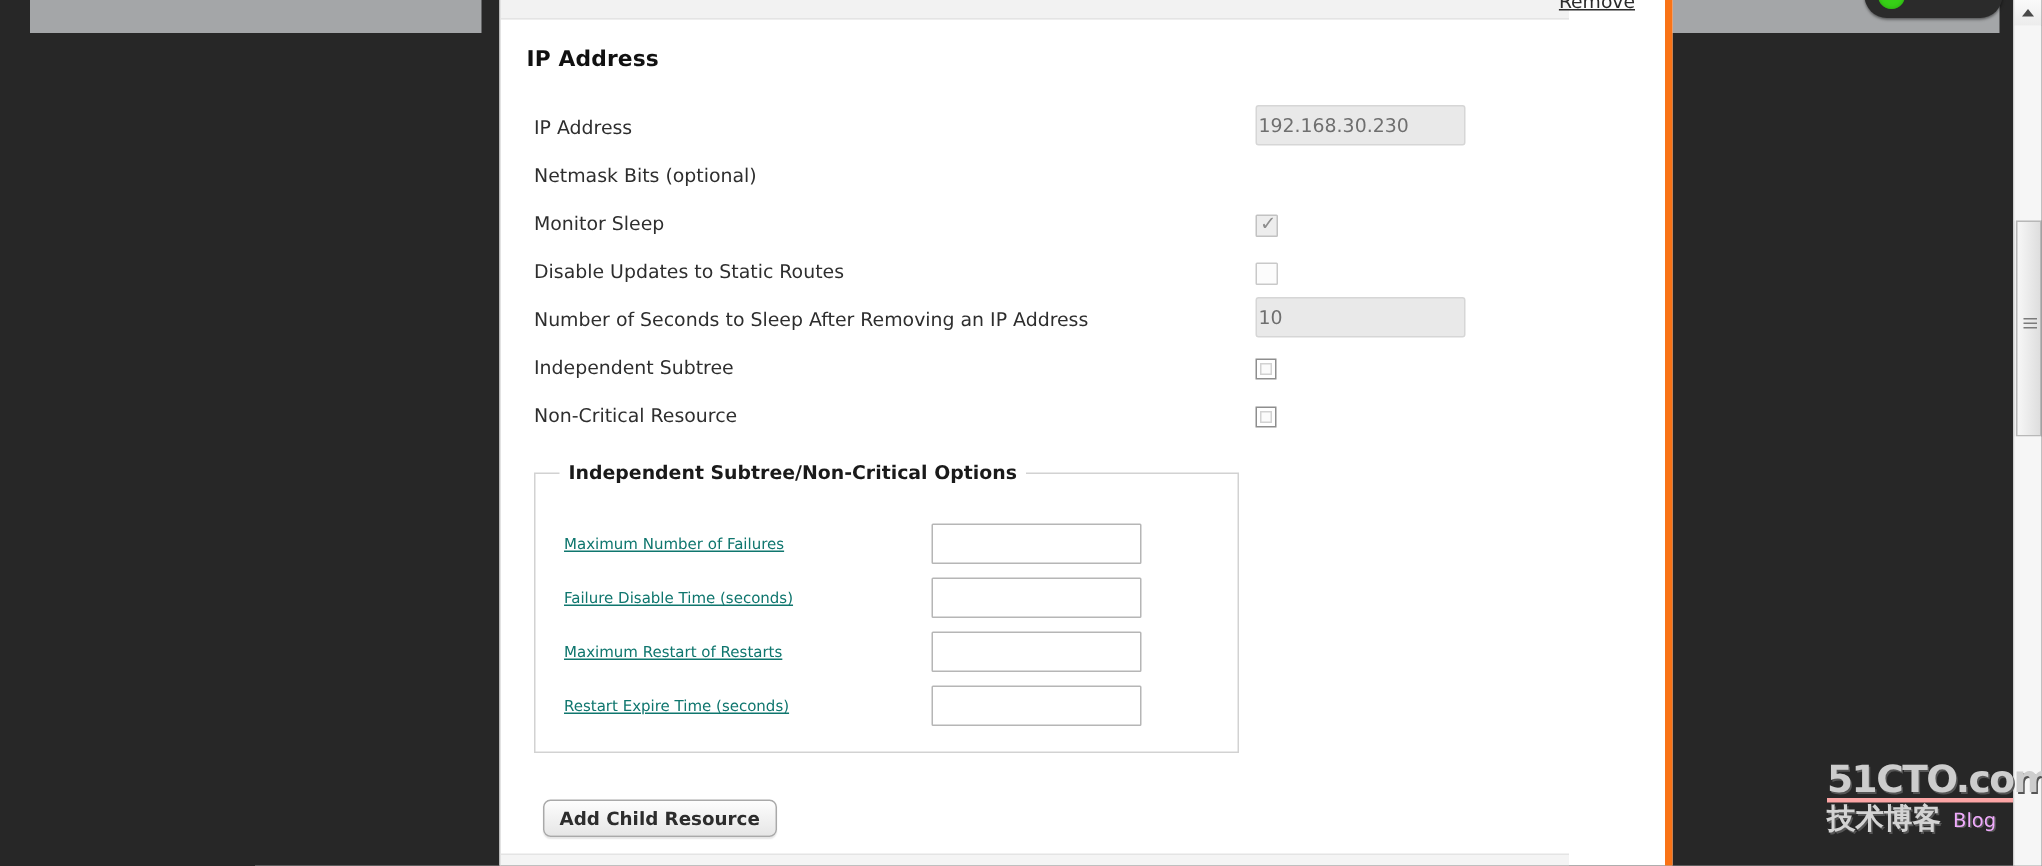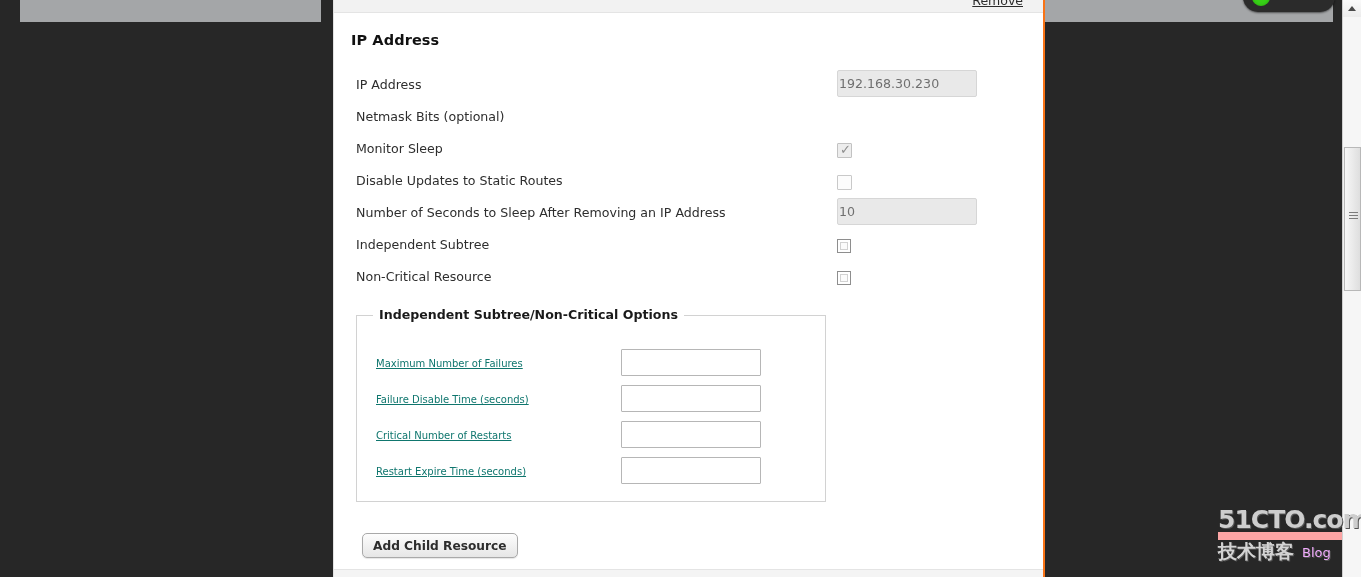--- a/index.html
+++ b/index.html
@@ -34,24 +34,24 @@
   .status-pill .dot {
     position: absolute; left: 9px; top: 6px;
     width: 18px; height: 18px; border-radius: 50%;
     background: #37d017;
     box-shadow: 0 0 3px #2aa210 inset;
   }
 
   
   #content-column {
     position: absolute; left: 333px; top: 0;
-    width: 712px; height: 577px;
+    width: 782px; height: 577px;
     background: #ffffff;
     border-left: 1px solid #e2e2e2;
-    border-right: 2px solid #f97316;
+    border-right: 5px solid #f97316;
     overflow: hidden;
   }
   .section-tail {
     position: absolute; left: 0; top: 0; width: 712px; height: 13px;
     background: #f2f2f2;
     border-bottom: 1px solid #e4e4e4;
   }
   .remove-link {
     position: absolute; right: 20px; top: -7px;
     font-size: 12.5px;
@@ -245,21 +245,21 @@
     font-family: "DejaVu Sans", "Liberation Sans", sans-serif;
     font-size: 25px;
     font-weight: bold;
     color: #cdcdcd;
     letter-spacing: -1px;
     line-height: 24px;
     text-shadow: 1px 1px 0 #555;
   }
   #watermark .wm-row2 {
     display: flex; align-items: flex-end; gap: 8px;
-    border-top: 8px solid #fca5a5;
+    border-top: 3px solid #fca5a5;
     padding-top: 1px;
   }
   #watermark .wm-cn {
     font-size: 19px; font-weight: bold; color: #d3d3d3;
     line-height: 20px; letter-spacing: 0px;
     text-shadow: 1px 1px 0 #555;
   }
   #watermark .wm-blog {
     font-size: 13px; font-weight: normal; color: #f0abfc;
     line-height: 16px;
@@ -351,21 +351,21 @@
         </div>
 
         <div class="fs-row">
           <span class="label">Failure Disable Time (seconds)</span>
           <span class="control">
             <input class="edit-field" type="text" value="" style="">
           </span>
         </div>
 
         <div class="fs-row">
-          <span class="label">Critical Number of Restarts</span>
+          <span class="label">Maximum Restart of Restarts</span>
           <span class="control">
             <input class="edit-field" type="text" value="" style="">
           </span>
         </div>
 
         <div class="fs-row">
           <span class="label">Restart Expire Time (seconds)</span>
           <span class="control">
             <input class="edit-field" type="text" value="" style="">
           </span>

